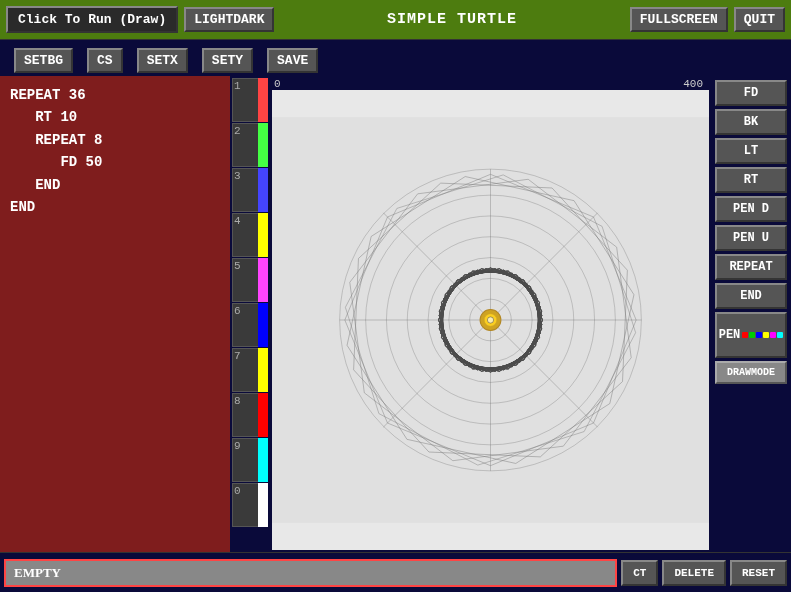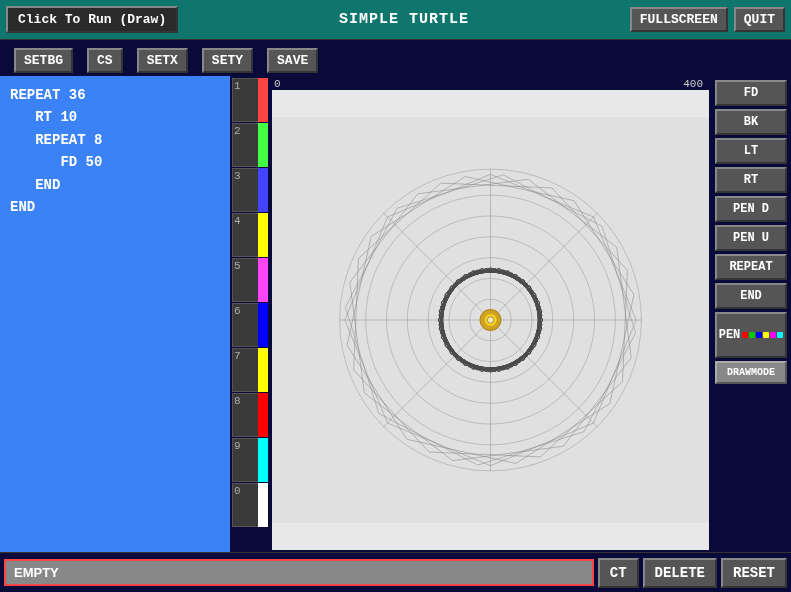--- a/index.html
+++ b/index.html
@@ -11,21 +11,21 @@
       width: 791px;
       height: 592px;
       overflow: hidden;
       position: relative;
     }
 
     
     .top-bar {
       display: flex;
       align-items: center;
-      background: #0f766e;
+      background: #4d7c0f;
       height: 40px;
       padding: 4px 6px;
       gap: 6px;
       border-bottom: 1px solid #333;
     }
 
     .btn {
       background: #555;
       color: #fff;
       border: 2px outset #888;
@@ -78,21 +78,21 @@
 
     
     .main-layout {
       display: flex;
       height: calc(592px - 76px - 40px);
     }
 
     
     .left-panel {
       width: 230px;
-      background: #3b82f6;
+      background: #7f1d1d;
       padding: 8px 10px;
       font-size: 14px;
       color: #ffffff;
       font-weight: bold;
       line-height: 1.6;
       flex-shrink: 0;
     }
 
     .code-line {
       white-space: pre;
@@ -268,52 +268,53 @@
       gap: 4px;
       border-top: 1px solid #333;
     }
 
     .input-field {
       flex: 1;
       background: #888;
       color: #fff;
       border: 2px solid #ff4444;
       padding: 4px 8px;
-      font-family: Liberation Sans, sans-serif;
+      font-family: Liberation Serif, serif;
       font-size: 13px;
       font-weight: bold;
     }
 
     .bottom-btn {
       background: #555;
       color: #fff;
       border: 2px outset #888;
       padding: 5px 10px;
       font-family: 'Courier New', monospace;
-      font-size: 14px;
+      font-size: 11px;
       font-weight: bold;
       cursor: pointer;
     }
 
     
     .c1 { background: #ff4444; }
     .c2 { background: #44ff44; }
     .c3 { background: #4444ff; }
     .c4 { background: #ffff00; }
     .c5 { background: #ff44ff; }
     .c6 { background: #0000ff; }
     .c8 { background: #ff0000; }
     .c9 { background: #00ffff; }
     .c10 { background: #ffffff; }
   </style>
 </head>
 <body>
 
 <div class="top-bar">
   <button class="btn-click-run">Click To Run (Draw)</button>
+  <button class="btn">LIGHTDARK</button>
   <span class="title-text">SIMPLE TURTLE</span>
   <button class="btn">FULLSCREEN</button>
   <button class="btn">QUIT</button>
 </div>
 
 <div class="second-bar">
   <button class="btn">SETBG</button>
   <button class="btn">CS</button>
   <button class="btn">SETX</button>
   <button class="btn">SETY</button>

